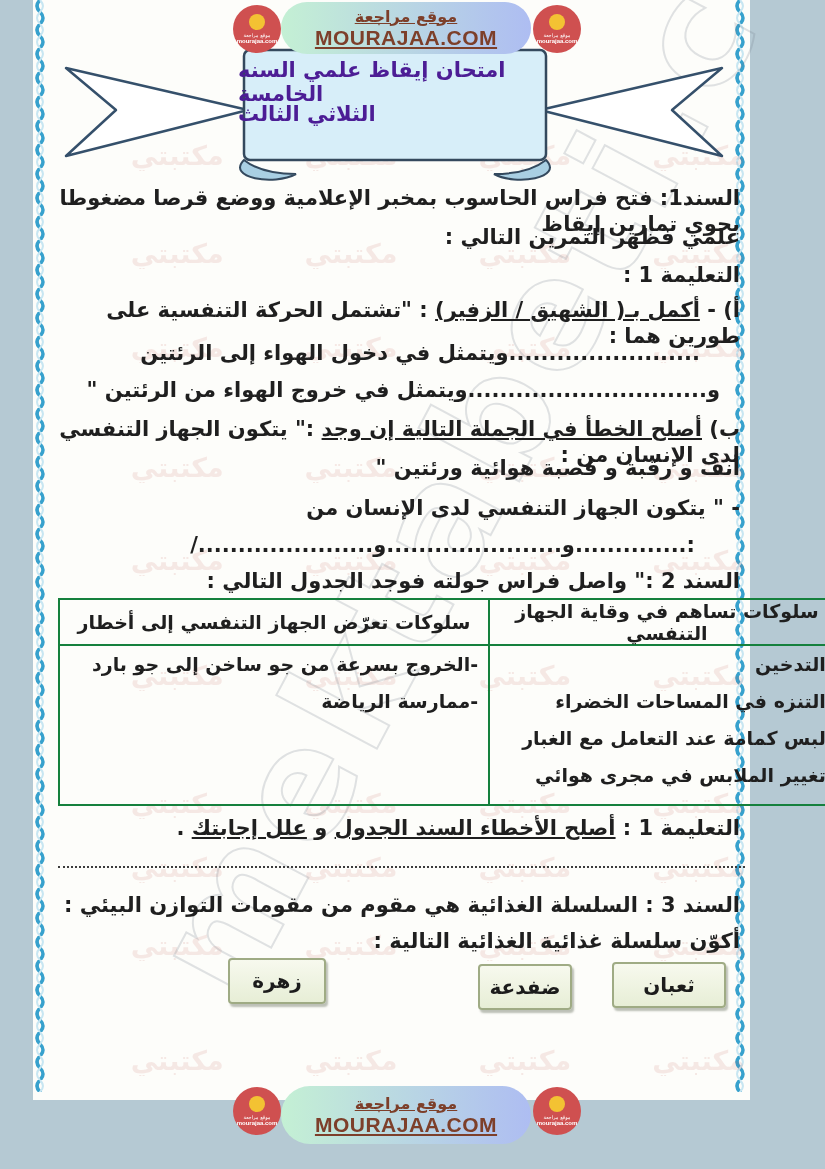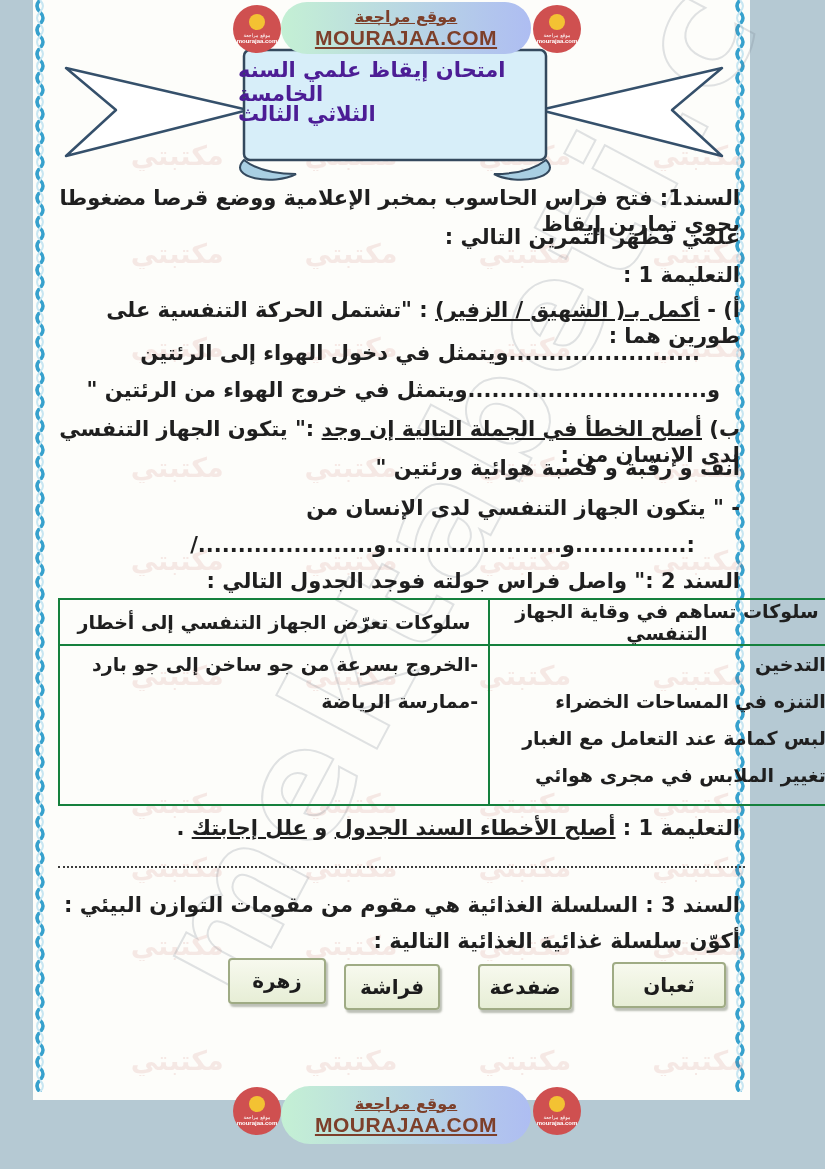--- a/index.html
+++ b/index.html
@@ -161,21 +161,20 @@
     <span>التعليمة 1 : </span><b class="u">أصلح الأخطاء السند الجدول</b><span>   و   </span><b class="u">علل إجابتك</b><span> .</span>
   </div>
 
   <div class="dotline" style="top:866px"></div>
 
   <div class="tline" style="top:892px">السند 3 : السلسلة الغذائية هي مقوم من مقومات التوازن البيئي :</div>
   <div class="tline" style="top:928px">أكوّن سلسلة غذائية الغذائية التالية :</div>
 
   <button class="organism-btn" style="left:612px;top:962px;width:114px">ثعبان</button>
   <button class="organism-btn" style="left:478px;top:964px;width:94px">ضفدعة</button>
-  <button class="organism-btn" style="left:344px;top:964px;width:96px">فراشة</button>
   <button class="organism-btn" style="left:228px;top:958px;width:98px">زهرة</button>
 
   <div class="pill" style="left:281px;top:1086px;height:58px">
     <span class="ar">موقع مراجعة</span>
     <span class="en">MOURAJAA.COM</span>
   </div>
   <div class="badge" style="left:233px;top:1087px">
     <span class="yc"></span>
     <span class="bt">موقع مراجعة</span>
     <span class="bd">mourajaa.com</span>

